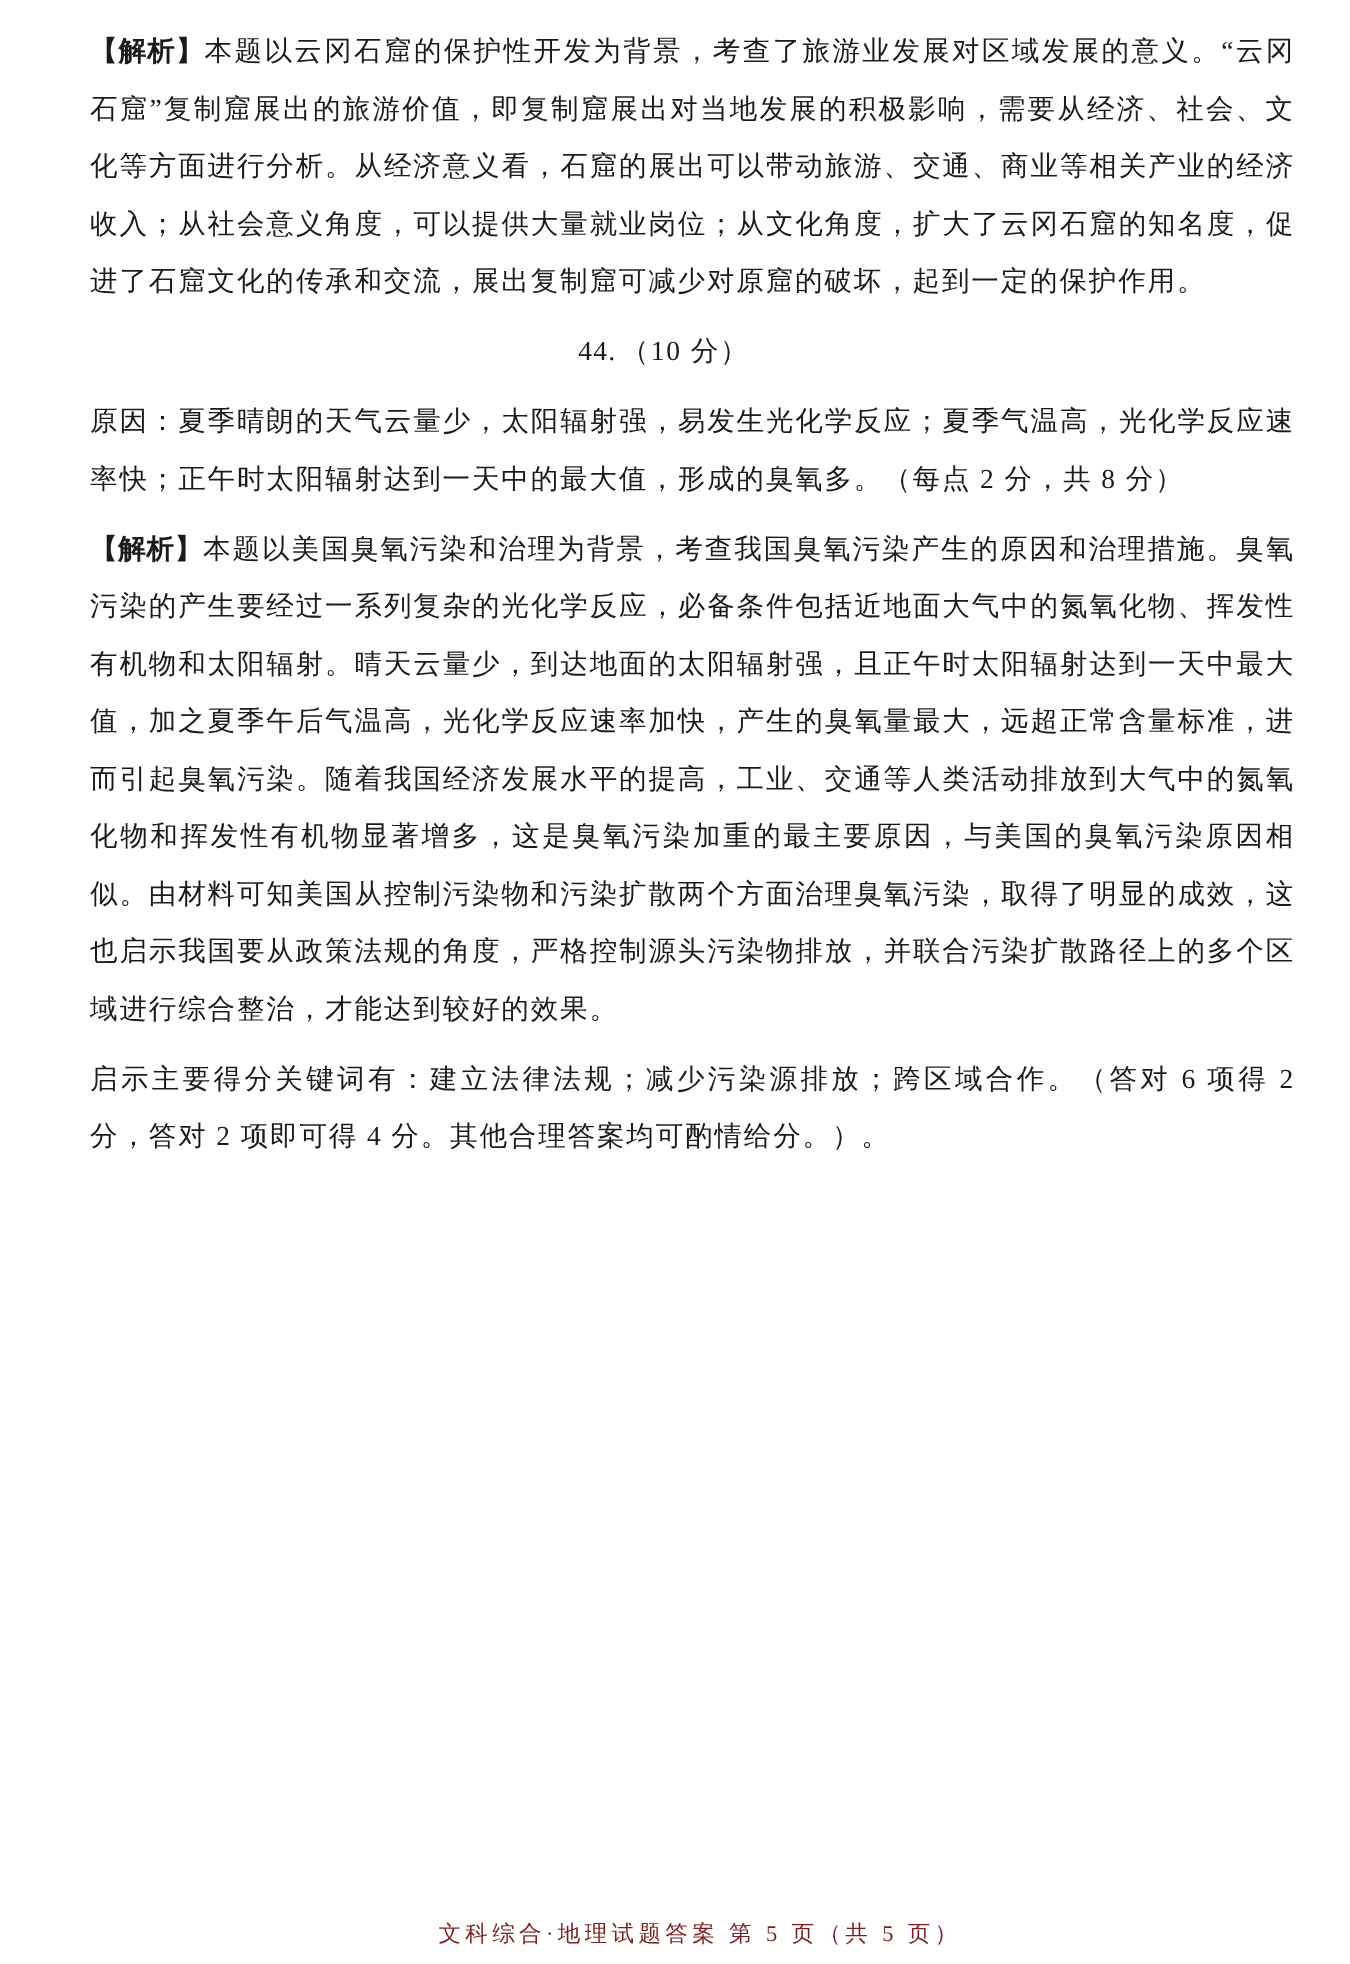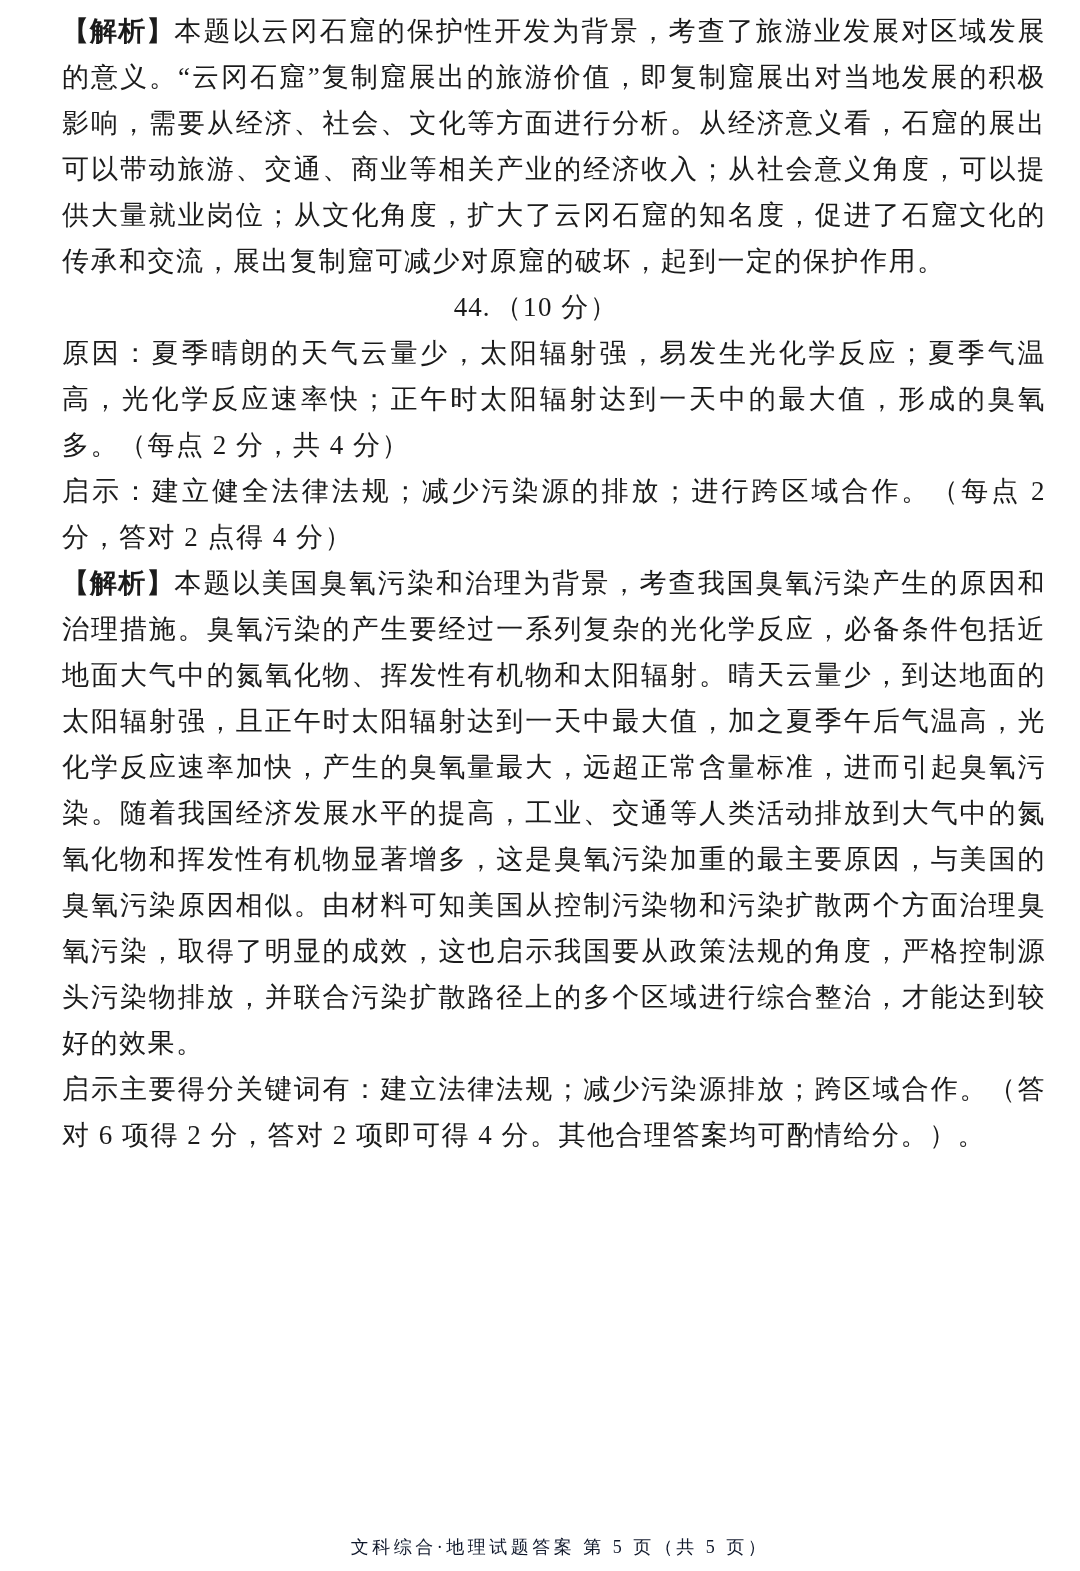--- a/index.html
+++ b/index.html
@@ -15,25 +15,25 @@
     color: #1b1b1b;
     overflow: hidden;
   }
   .page {
     position: absolute;
     top: 0; left: 0; right: 0; bottom: 0;
     padding: 8px 34px 0 62px;
     box-sizing: border-box;
   }
   .para {
-    font-size: 27px;
+    font-size: 22px;
     line-height: 46px;
     letter-spacing: 1.5px;
     text-align: justify;
-    margin: 0;
+    margin: 10px;
   }
   .para .lead {
     font-weight: 700;
     letter-spacing: 0.5px;
   }
   .q-header {
     margin-left: -36px;
     text-align: center;
   }
   .q-header .q-num {
@@ -41,45 +41,42 @@
     padding-right: 4px;
   }
   .footer {
     position: absolute;
     left: 0;
     right: 0;
     bottom: 12px;
     text-align: center;
     font-size: 18px;
     letter-spacing: 3.5px;
-    color: #0f172a;
+    color: #7f1d1d;
     padding-left: 40px;
   }
 </style>
 </head>
 <body>
 
 <div class="page">
 
   <p class="para">
     <span class="lead">【解析】</span><span>本题以云冈石窟的保护性开发为背景，考查了旅游业发展对区域发展的意义。“云冈石窟”复制窟展出的旅游价值，即复制窟展出对当地发展的积极影响，需要从经济、社会、文化等方面进行分析。从经济意义看，石窟的展出可以带动旅游、交通、商业等相关产业的经济收入；从社会意义角度，可以提供大量就业岗位；从文化角度，扩大了云冈石窟的知名度，促进了石窟文化的传承和交流，展出复制窟可减少对原窟的破坏，起到一定的保护作用。</span>
   </p>
 
 
   <p class="para q-header">
     <span class="q-num">44.</span><span>（10 分）</span>
   </p>
 
   <p class="para">
-    <span>原因：夏季晴朗的天气云量少，太阳辐射强，易发生光化学反应；夏季气温高，光化学反应速率快；正午时太阳辐射达到一天中的最大值，形成的臭氧多。（每点 2 分，共 4 分）</span>
+    <span>原因：夏季晴朗的天气云量少，太阳辐射强，易发生光化学反应；夏季气温高，光化学反应速率快；正午时太阳辐射达到一天中的最大值，形成的臭氧多。（每点 2 分，共 8 分）</span>
   </p>
 
-  <p class="para">
-    <span>启示：建立健全法律法规；减少污染源的排放；进行跨区域合作。（每点 2 分，答对 2 点得 4 分）</span>
-  </p>
 
   <p class="para">
     <span class="lead">【解析】</span><span>本题以美国臭氧污染和治理为背景，考查我国臭氧污染产生的原因和治理措施。臭氧污染的产生要经过一系列复杂的光化学反应，必备条件包括近地面大气中的氮氧化物、挥发性有机物和太阳辐射。晴天云量少，到达地面的太阳辐射强，且正午时太阳辐射达到一天中最大值，加之夏季午后气温高，光化学反应速率加快，产生的臭氧量最大，远超正常含量标准，进而引起臭氧污染。随着我国经济发展水平的提高，工业、交通等人类活动排放到大气中的氮氧化物和挥发性有机物显著增多，这是臭氧污染加重的最主要原因，与美国的臭氧污染原因相似。由材料可知美国从控制污染物和污染扩散两个方面治理臭氧污染，取得了明显的成效，这也启示我国要从政策法规的角度，严格控制源头污染物排放，并联合污染扩散路径上的多个区域进行综合整治，才能达到较好的效果。</span>
   </p>
 
 
   <p class="para">
     <span>启示主要得分关键词有：建立法律法规；减少污染源排放；跨区域合作。（答对 6 项得 2 分，答对 2 项即可得 4 分。其他合理答案均可酌情给分。）。</span>
   </p>
 

